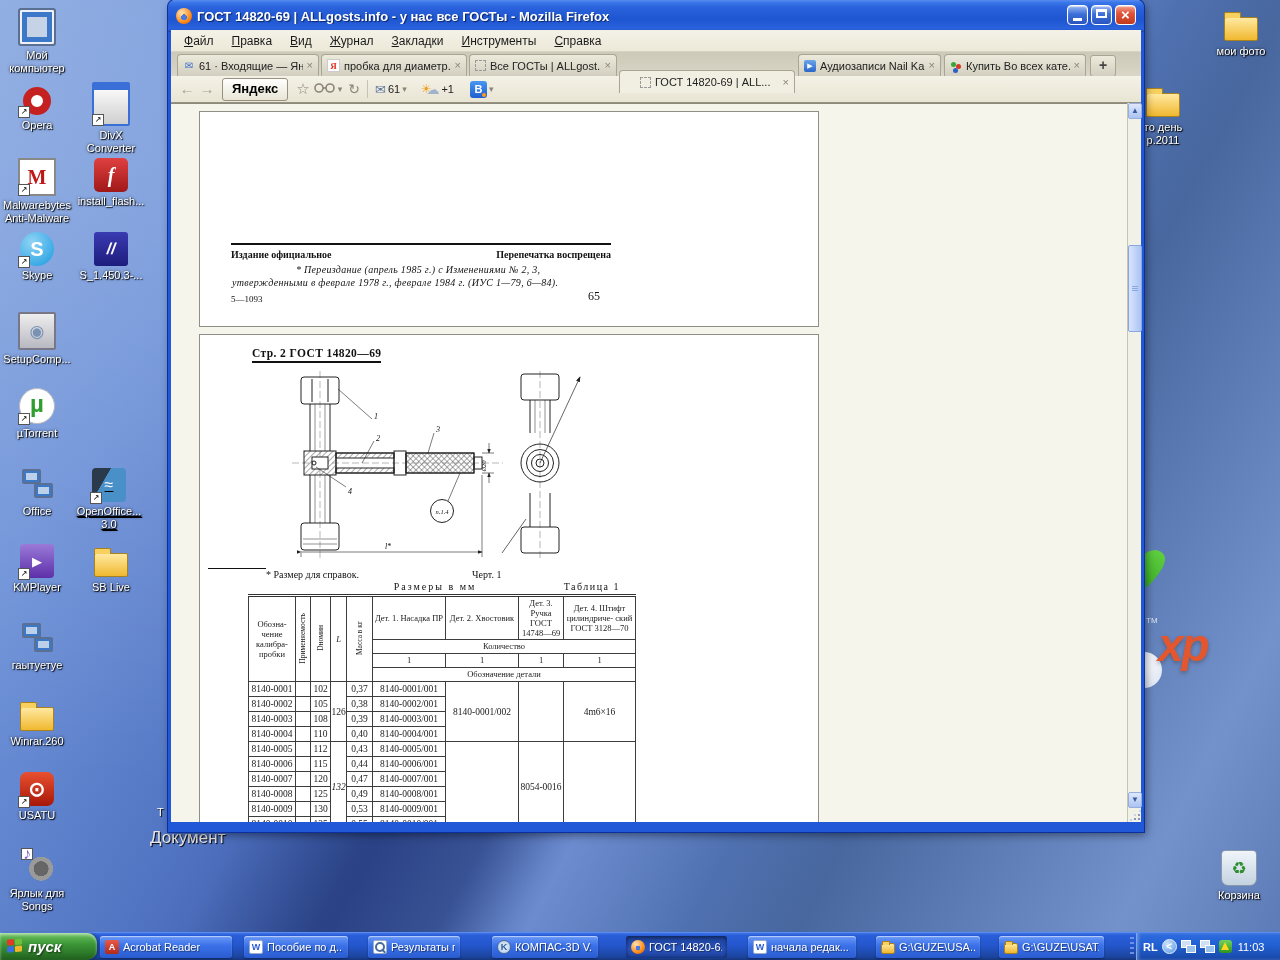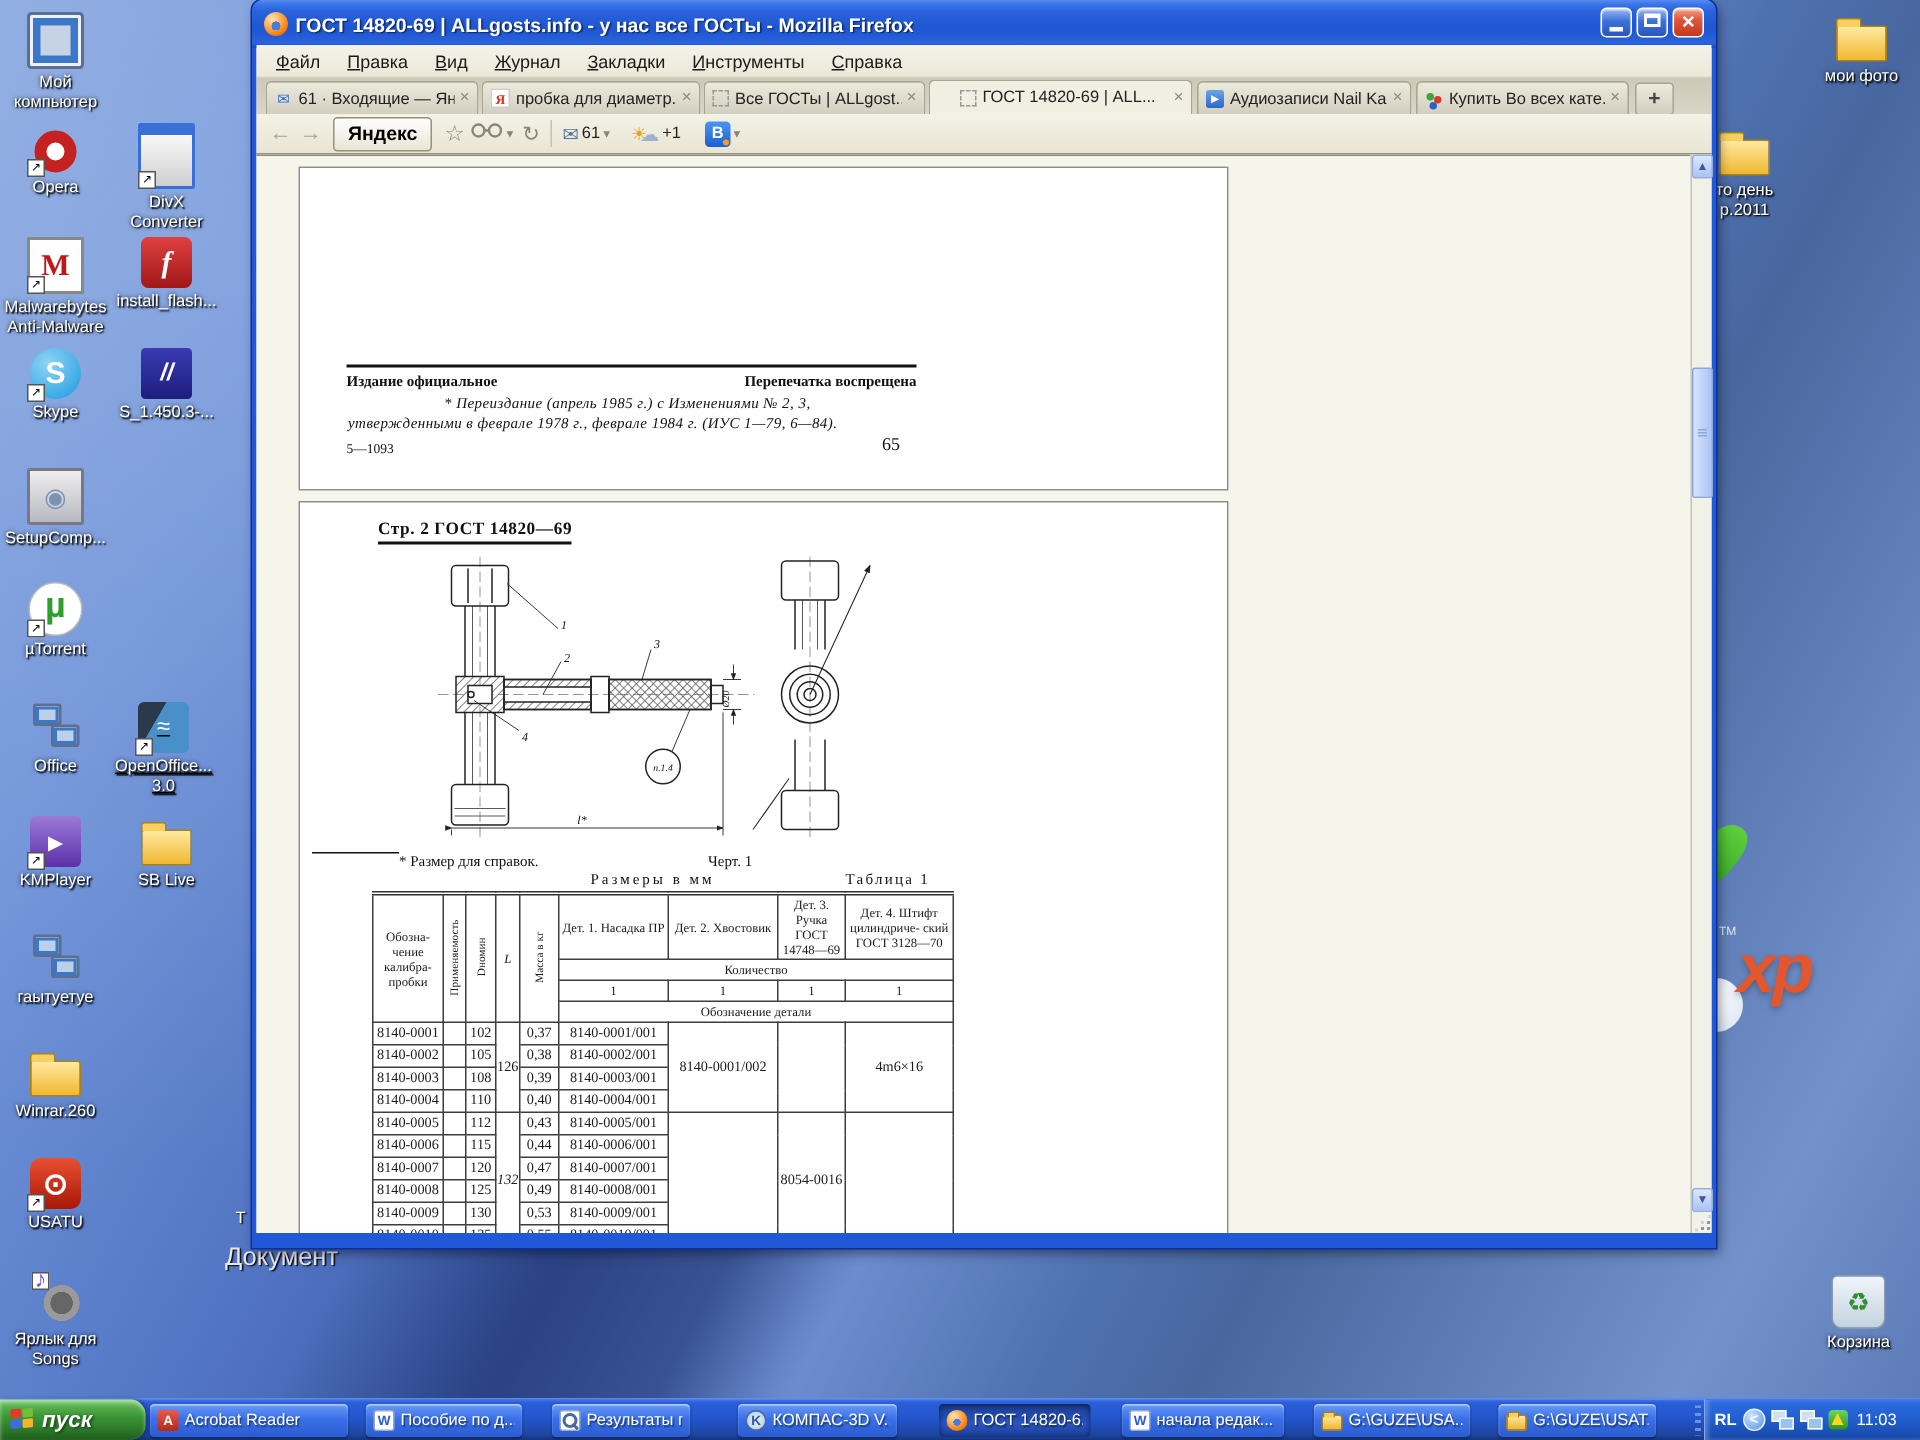--- a/index.html
+++ b/index.html
@@ -69,21 +69,21 @@
   .wb-close{background:linear-gradient(#f3a08a,#e2543a 40%,#c13a1e);text-align:center;}
   .wb-min::after{content:"";display:block;width:9px;height:3px;background:#fff;margin:12px auto 0;}
   .wb-max::after{content:"";display:block;width:10px;height:9px;border:2px solid #fff;border-top-width:3px;margin:3px auto 0;box-sizing:border-box;width:11px;}
   .wb-close::after{content:"\00D7";color:#fff;font-size:15px;font-weight:bold;line-height:17px;}
   .menubar{position:absolute;left:0;top:30px;width:970px;height:22px;background:linear-gradient(#f4f2e8,#ece9d8);
     display:flex;align-items:center;padding-left:4px;box-sizing:border-box;border-bottom:1px solid #d8d4c4;}
   .menuitem{font-size:12px;color:#1a1a1a;padding:2px 9px;}
   .tabstrip{position:absolute;left:0;top:52px;width:970px;height:24px;background:linear-gradient(#cdc9b8,#d9d6c7);border-bottom:1px solid #a9a595;}
   .tab{position:absolute;top:2px;height:22px;box-sizing:border-box;border:1px solid #a9a595;border-bottom:none;border-radius:4px 4px 0 0;
     background:linear-gradient(#eceada,#d2cfc0);display:flex;align-items:center;gap:4px;padding:0 5px;font-size:11px;color:#222;overflow:hidden;}
-  .tab.active{background:#f1efe2;height:23px;top:1px;z-index:2;padding-left:20px;}
+  .tab.active{background:#f1efe2;height:23px;top:18px;z-index:2;padding-left:20px;}
   .tab .lbl{white-space:nowrap;overflow:hidden;flex:1;}
   .tclose{flex:none;color:#8a8578;font-size:11px;line-height:11px;}
   .tclose::after{content:"\00D7";}
   .newtab{position:absolute;top:3px;width:24px;height:20px;border:1px solid #a9a595;border-radius:3px;background:linear-gradient(#eceada,#d2cfc0);
     text-align:center;font-size:14px;font-weight:bold;color:#444;line-height:18px;}
   .fav{flex:none;width:12px;height:12px;display:flex;align-items:center;justify-content:center;font-size:10px;}
   .fav-mail{color:#3a6fd0;}.fav-mail::after{content:"\2709";}
   .fav-ya{background:#fff;border:1px solid #ccc;color:#e03020;font:bold 9px "Liberation Serif",serif;width:11px;height:11px;}
   .fav-ya::after{content:"\042F";}
   .fav-dash{border:1px dashed #999;width:9px;height:9px;}

